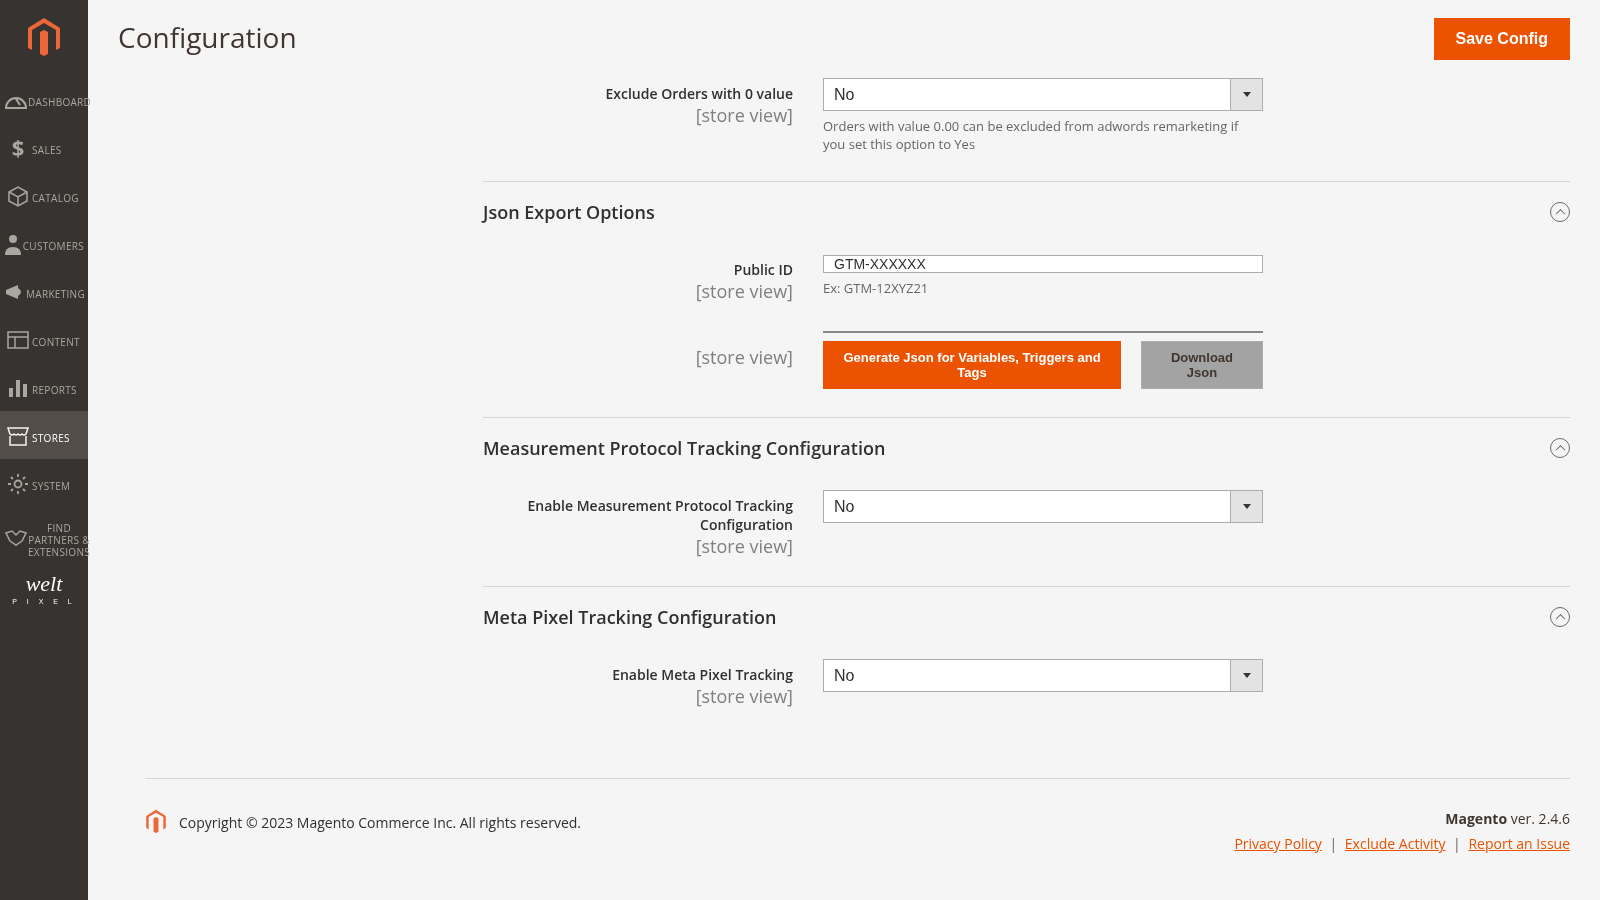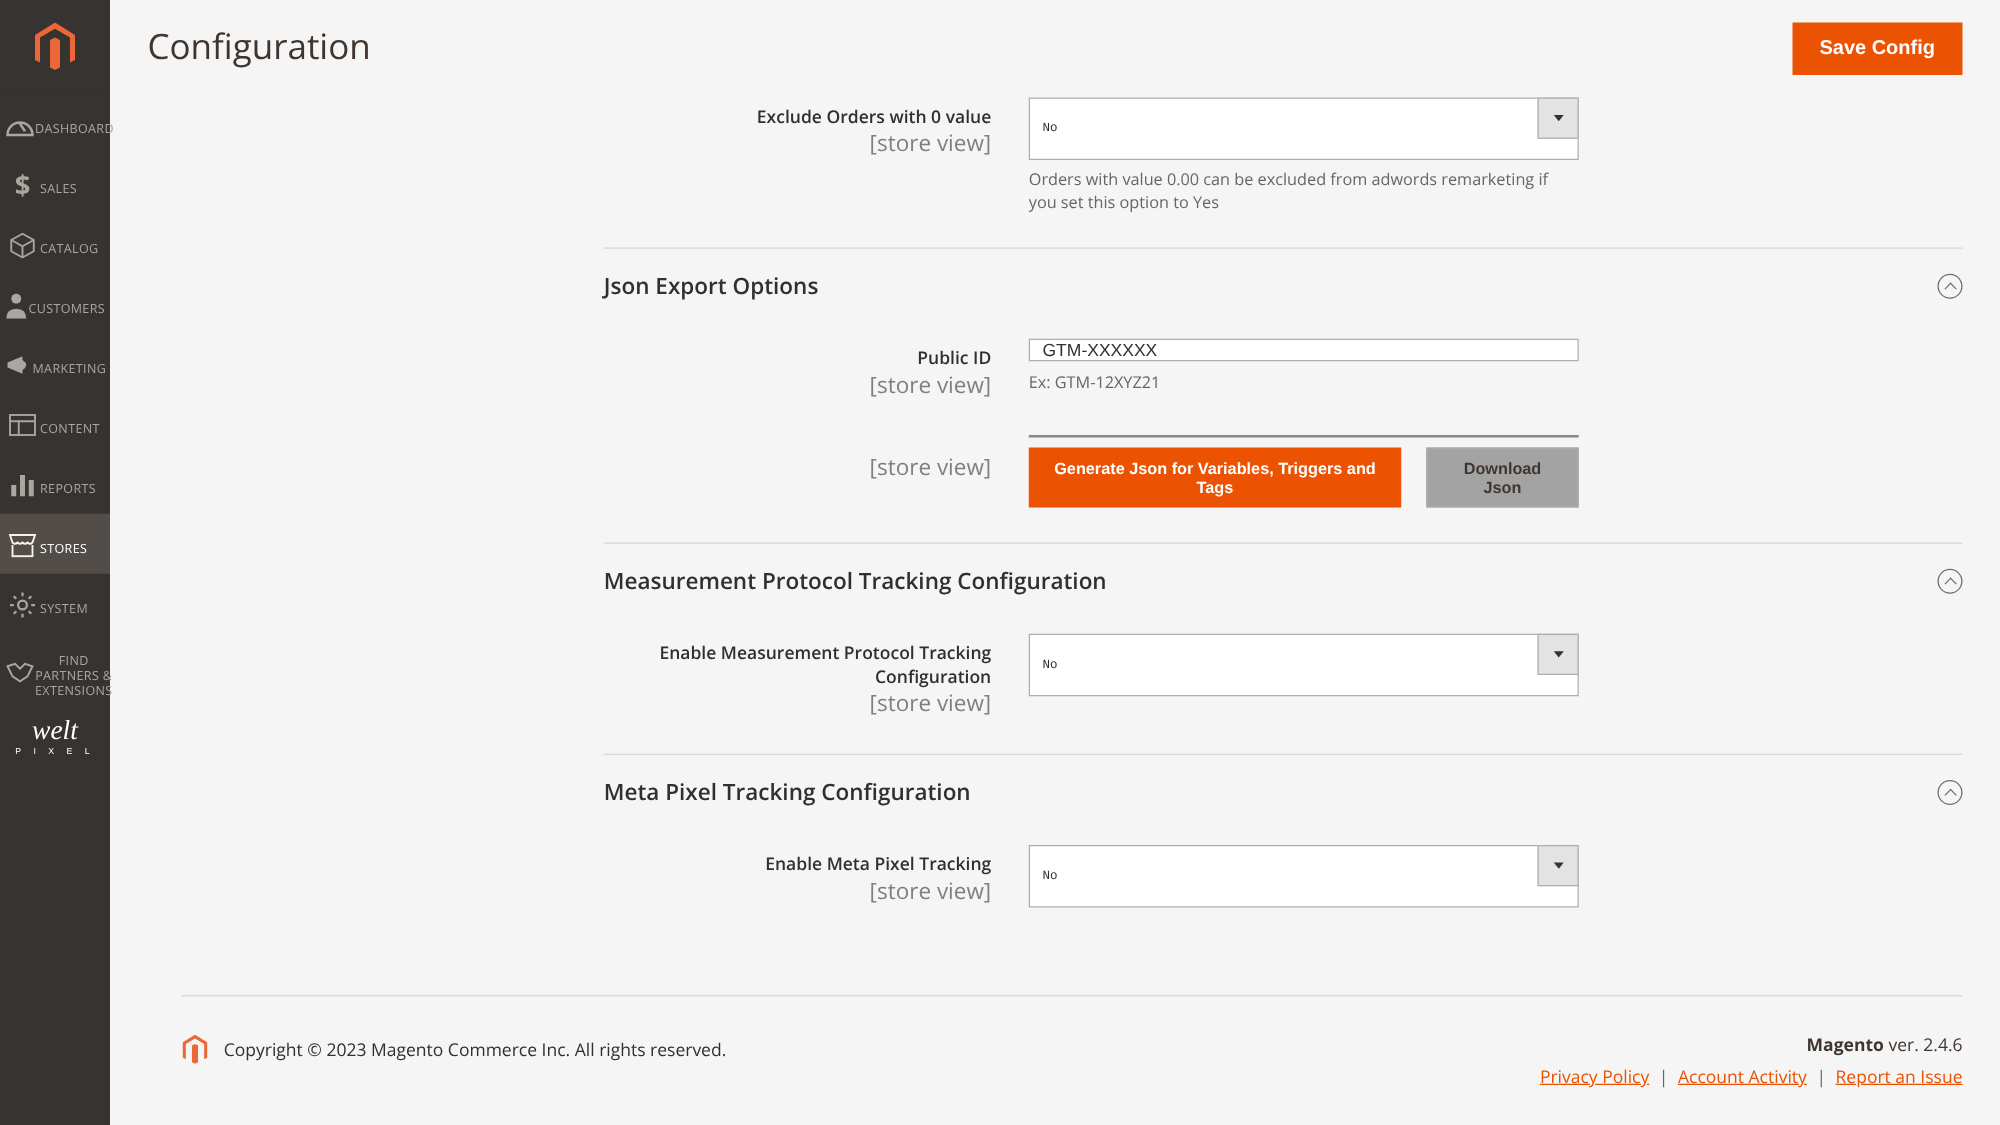--- a/index.html
+++ b/index.html
@@ -111,29 +111,28 @@
   color: #808080;
   display: block;
 }
 .field-control-col { width: 440px; }
 .select-wrap {
   position: relative;
   width: 100%;
 }
 .select {
   width: 100%;
-  height: 50px;
+  height: 33px;
   border: 1px solid #adadad;
   background: #fff;
   padding: 0 35px 0 10px;
-  font-size: 10px;
+  font-size: 16px;
   color: #303030;
   appearance: none;
   cursor: pointer;
-  font-family: Liberation Mono, monospace;
 }
 .select-arrow {
   position: absolute;
   right: 0; top: 0;
   width: 33px; height: 33px;
   background: #e3e3e3;
   border: 1px solid #adadad;
   display: flex;
   align-items: center;
   justify-content: center;
@@ -441,21 +440,21 @@
         </svg>
         <span>Copyright © 2023 Magento Commerce Inc. All rights reserved.</span>
       </div>
       <div class="footer-right">
         <div class="footer-ver">
           <b>Magento</b><span> ver. 2.4.6</span>
         </div>
         <div class="footer-links">
           <a>Privacy Policy</a>
           <span class="sep">|</span>
-          <a> Account Activity</a>
+          <a> Exclude Activity</a>
           <span class="sep">|</span>
           <a>Report an Issue</a>
         </div>
       </div>
     </div>
 
   </div>
 </div>
 
 </body></html>

